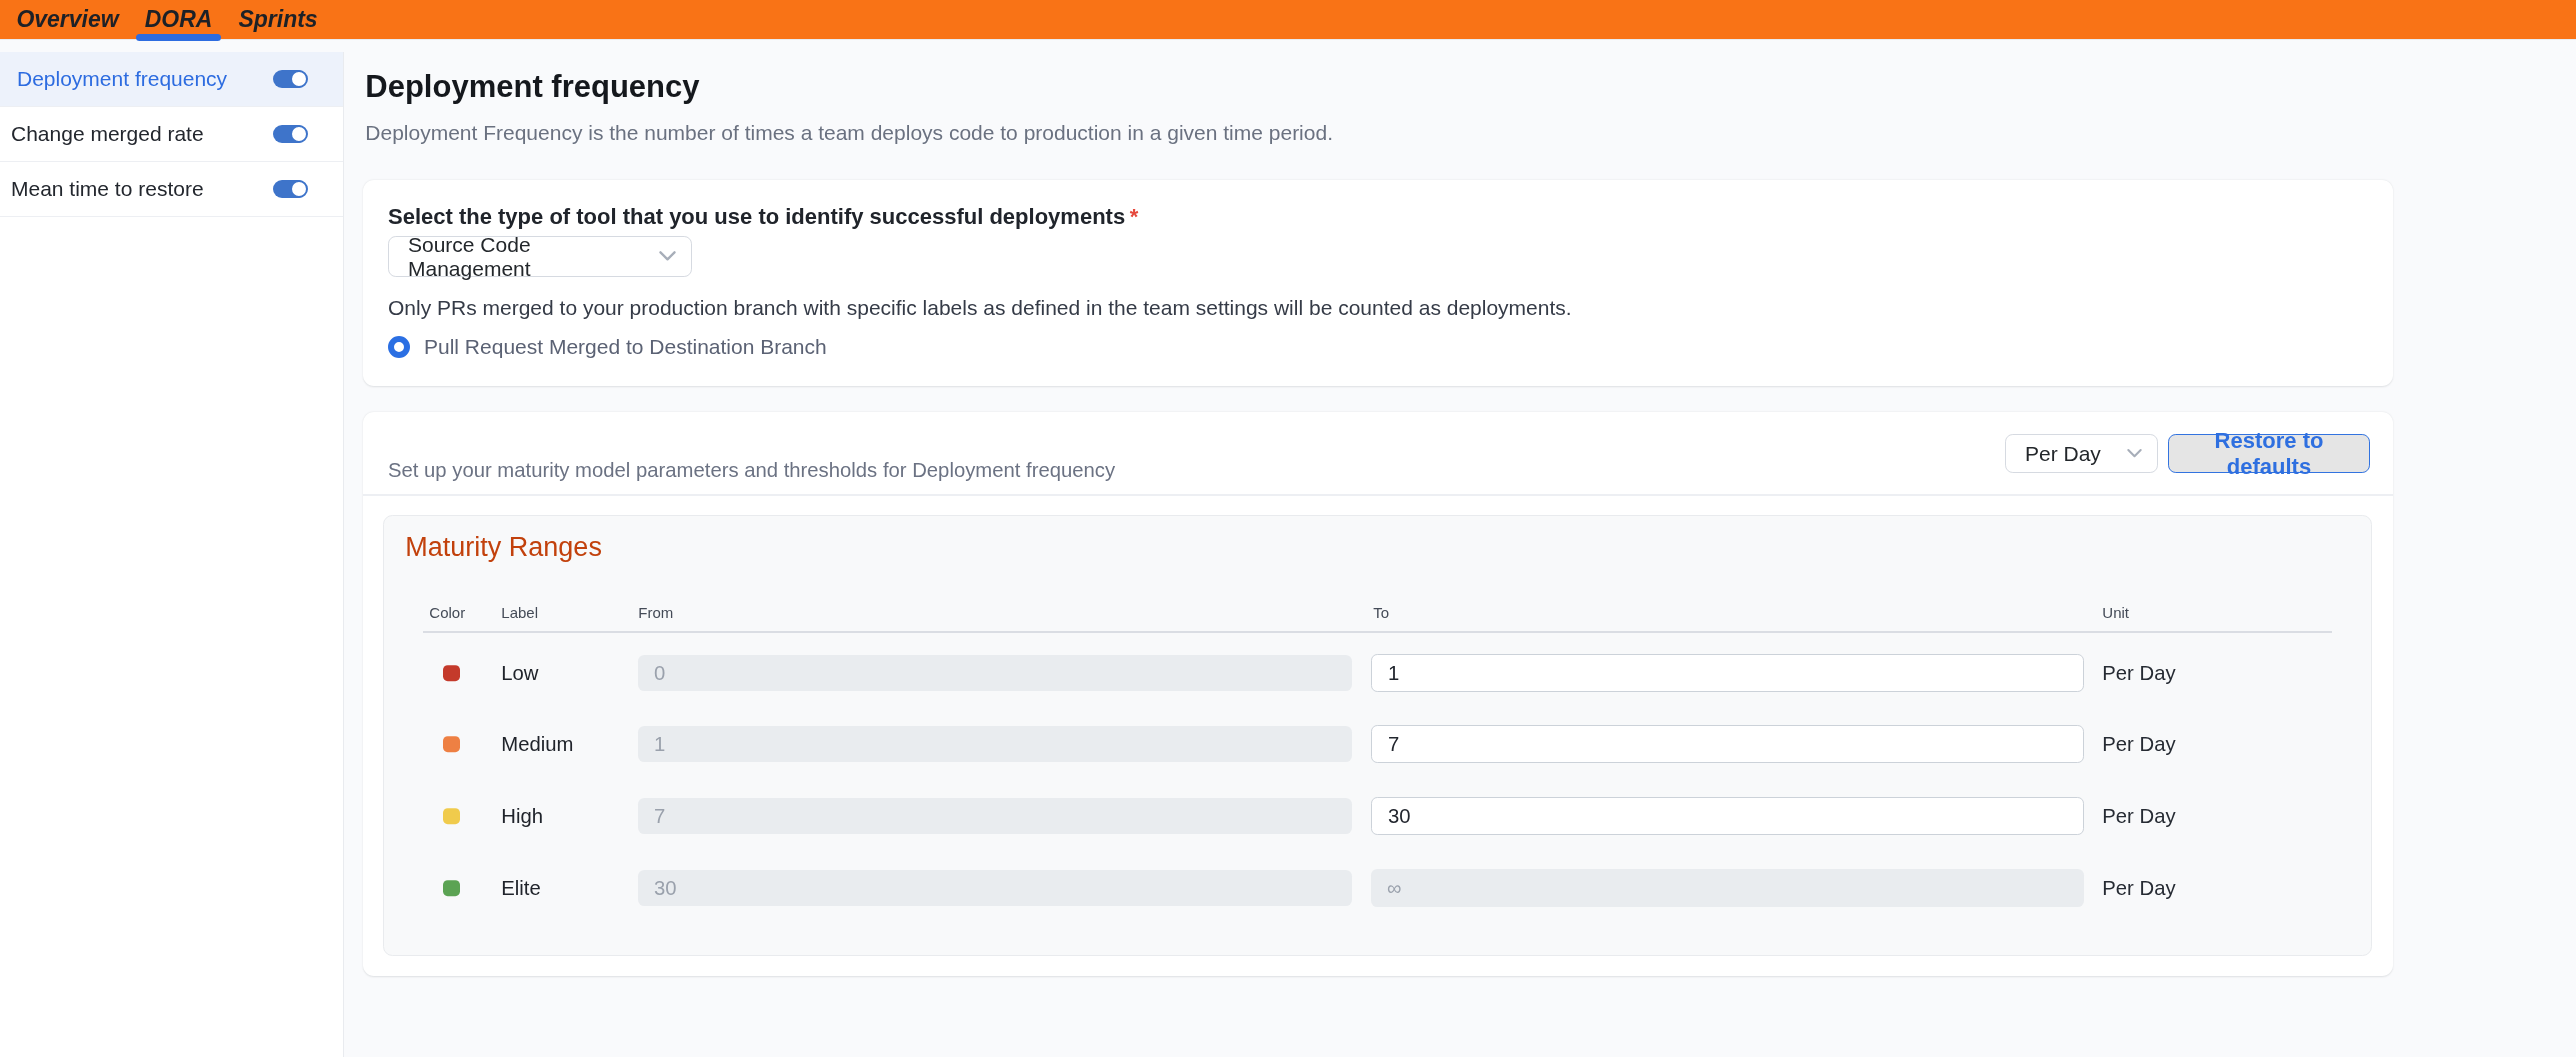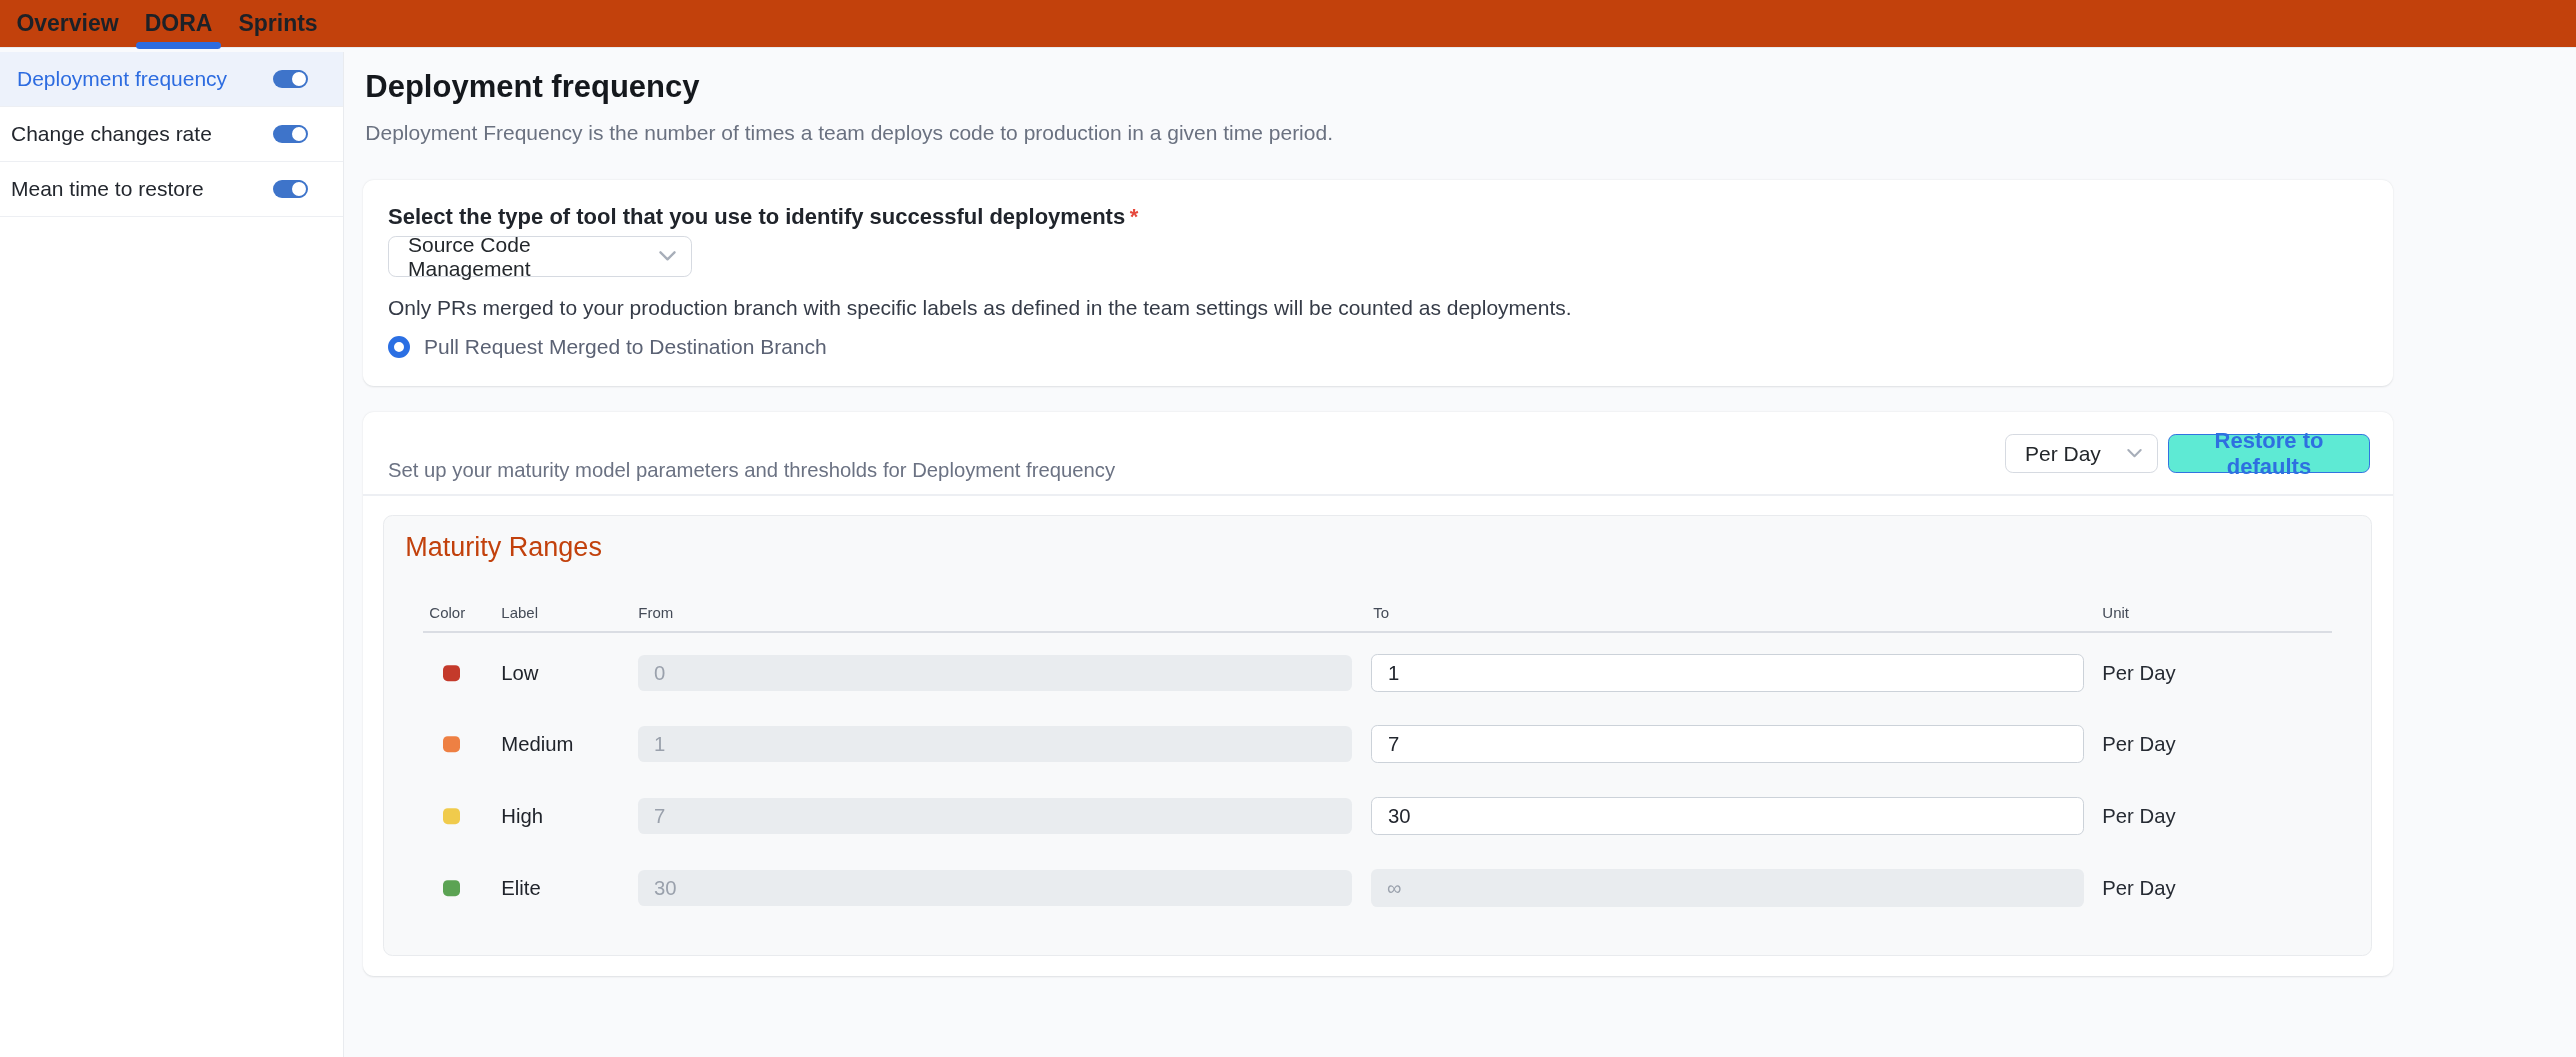--- a/index.html
+++ b/index.html
@@ -2,21 +2,21 @@
 <html style="font-size:12.5px"><head>
 <meta charset="utf-8">
 <style>
   html,body{margin:0;padding:0;}
   .app{
     position:relative;width:2576px;height:1058px;overflow:hidden;
     background:#f9fafc;font-family:"Liberation Sans",sans-serif;
     -webkit-font-smoothing:antialiased;color:#1f242c;
   }
   
-  .topbar{position:absolute;left:0;top:0;width:100%;height:48px;background:#c2410c;border-bottom:1.6px solid #e9ebef;box-sizing:border-box;}
+  .topbar{position:absolute;left:0;top:0;width:100%;height:40px;background:#f97316;border-bottom:1.6px solid #e9ebef;box-sizing:border-box;font-style:italic;}
   .tabs{display:flex;gap:26px;padding-left:16.4px;height:100%;align-items:center;}
   .tab{position:relative;height:100%;display:flex;align-items:center;font-size:23px;font-weight:700;color:#1d2127;cursor:default;}
   .tab.active::after{content:"";position:absolute;left:-8.6px;right:-8.6px;bottom:-1.6px;height:6.3px;background:#2d6ce0;border-radius:3.9px;}
   
   .sidebar{position:absolute;left:0;top:52px;bottom:0;width:344px;background:#fff;border-right:1.6px solid #e9ebef;box-sizing:border-box;}
   .side-item{position:relative;height:55px;display:flex;align-items:center;padding-left:11px;border-bottom:1.6px solid #edeff3;font-size:21px;font-weight:500;color:#23272e;box-sizing:border-box;}
   .side-item.active{background:#edf2fb;color:#2d6ce0;padding-left:17px;}
   .toggle{position:absolute;right:36px;top:50%;transform:translateY(-50%);width:34px;height:18px;border-radius:10.2px;background:#3e74ca;}
   .knob{position:absolute;right:-0.8px;top:0;width:18px;height:18px;border-radius:50%;background:#fff;border:2.3px solid #3e74ca;box-sizing:border-box;}
   
@@ -31,21 +31,21 @@
   .selectbox{display:flex;align-items:center;justify-content:space-between;background:#fff;border:1.6px solid #d6dae1;border-radius:7.8px;box-sizing:border-box;padding:0 14px 0 19px;font-size:21px;color:#23272b;cursor:default;}
   .scm-select{position:absolute;left:25px;top:56px;width:304px;height:41px;}
   .chev{flex:0 0 auto;margin-left:12.5px;}
   .c1-info{position:absolute;left:25px;top:116px;font-size:21px;color:#353b47;}
   .radio-row{position:absolute;left:25px;top:155px;display:flex;align-items:center;gap:14px;}
   .radio{width:22px;height:22px;border-radius:50%;border:6.3px solid #2b6fe3;background:#fff;box-sizing:border-box;}
   .radio-label{font-size:21px;color:#5b6274;}
   .c2-title{position:absolute;left:25px;top:17px;font-size:22px;font-weight:700;color:#15181d;}
   .c2-sub{position:absolute;left:25px;top:47px;font-size:20.3px;color:#6b7283;}
   .unit-select{position:absolute;left:1642px;top:22px;width:153px;height:39px;}
-  .restore-btn{position:absolute;left:1805px;top:22px;width:202px;height:39px;background:#5eead4;border:1.6px solid #3273e0;border-radius:7.8px;color:#2e6fe0;font-size:22px;font-weight:700;font-family:"Liberation Sans",sans-serif;display:flex;align-items:center;justify-content:center;cursor:default;box-sizing:border-box;}
+  .restore-btn{position:absolute;left:1805px;top:22px;width:202px;height:39px;background:#e5e5e5;border:1.6px solid #3273e0;border-radius:7.8px;color:#2e6fe0;font-size:22px;font-weight:700;font-family:"Liberation Sans",sans-serif;display:flex;align-items:center;justify-content:center;cursor:default;box-sizing:border-box;}
   .c2-divider{position:absolute;left:0;right:0;top:82px;height:1.6px;background:#edeff3;}
   .panel{position:absolute;left:20.3px;top:103px;width:1989px;height:441px;background:#f8f9fa;border:1.6px solid #e9ebee;border-radius:9.4px;box-sizing:border-box;}
   .panel-title{position:absolute;left:21px;top:15.7px;font-size:27px;font-weight:400;color:#c2410c;}
   .th{position:absolute;top:88px;font-size:15px;color:#444b57;}
   .th-color{left:45px;} .th-label{left:117px;} .th-from{left:254px;} .th-to{left:989px;} .th-unit{left:1718px;}
   .th-divider{position:absolute;left:39px;right:39px;top:115px;height:1.6px;background:#dadde3;}
   .mrow{position:absolute;left:0;width:100%;height:72px;}
   .mrow .cell{position:absolute;top:50%;transform:translateY(-50%);}
   .swatch{left:59px;width:16.4px;height:15.7px;border-radius:4.7px;}
   .mlabel{left:117px;font-size:20.3px;color:#20242b;}
@@ -69,21 +69,21 @@
   </div>
 
   <div class="sidebar">
     <div class="side-item active">
       <span>Deployment frequency</span>
       <span class="toggle">
           <span class="knob"></span>
         </span>
     </div>
     <div class="side-item">
-      <span>Change changes rate</span>
+      <span>Change merged rate</span>
       <span class="toggle">
           <span class="knob"></span>
         </span>
     </div>
     <div class="side-item">
       <span>Mean time to restore</span>
       <span class="toggle">
           <span class="knob"></span>
         </span>
     </div>

